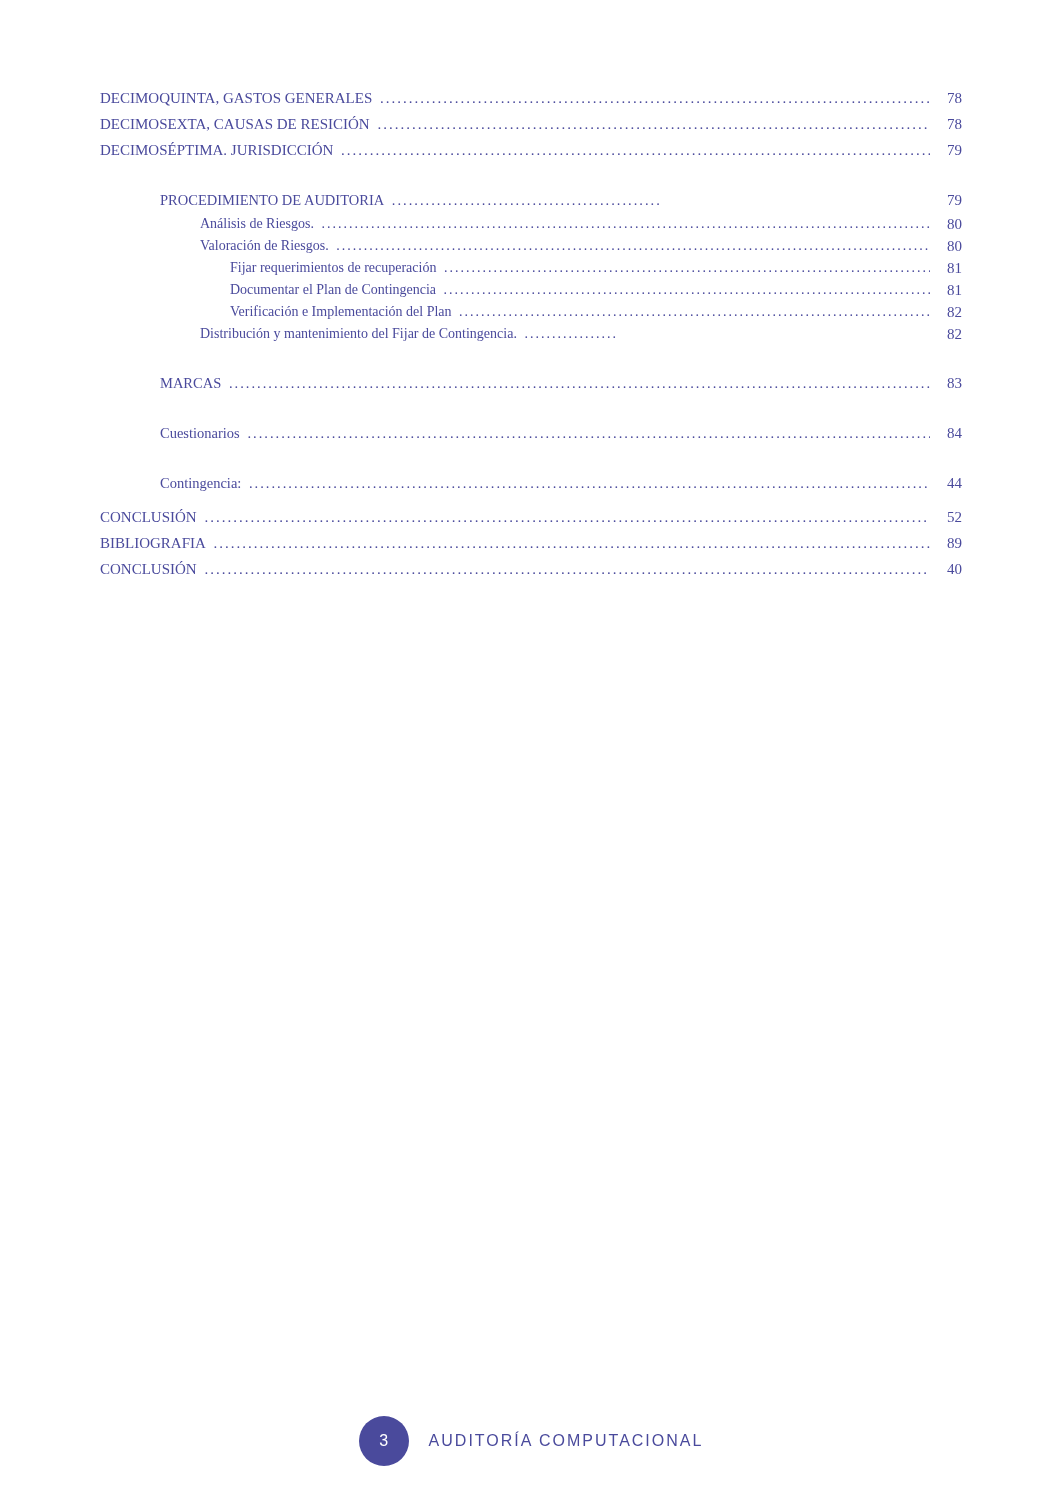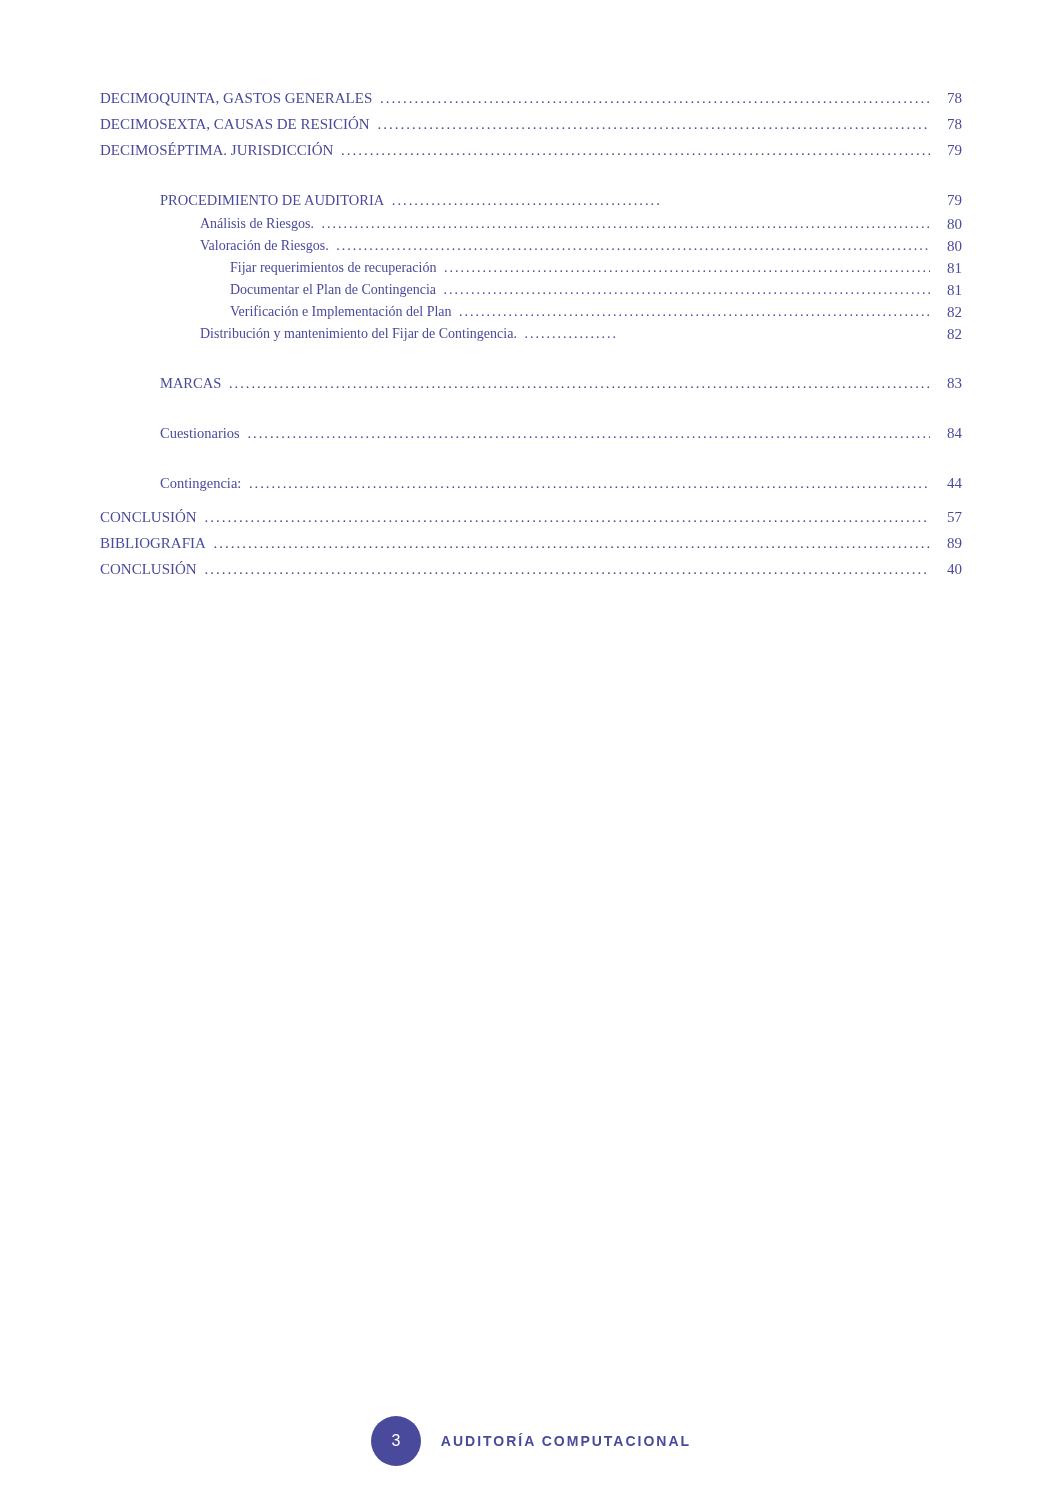--- a/index.html
+++ b/index.html
@@ -112,24 +112,24 @@
       display: flex;
       align-items: center;
       justify-content: center;
       color: white;
       font-size: 16px;
       font-family: Arial, sans-serif;
     }
 
     .footer-text {
       color: #4a4a9c;
-      font-size: 14px;
+      font-size: 16px;
       letter-spacing: 2px;
       font-family: Arial, sans-serif;
-      font-weight: bold;
+      font-weight: normal;
     }
 
     .dot-leader {
       color: #4a4a9c;
     }
   </style>
 </head>
 <body>
 
 <div class="page">
@@ -211,21 +211,21 @@
       <span class="entry-text dot-leader">Contingencia:</span>
       <span class="dots dot-leader">&nbsp;.................................................................................................................................................</span>
       <span class="page-num">44</span>
     </div>
 
     <div style="margin-top: 16px;"></div>
 
     <div class="toc-entry level-1">
       <span class="entry-text dot-leader">CONCLUSIÓN</span>
       <span class="dots dot-leader">&nbsp;......................................................................................................................................................................................</span>
-      <span class="page-num">57</span>
+      <span class="page-num">52</span>
     </div>
 
     <div style="margin-top: 8px;"></div>
 
     <div class="toc-entry level-1">
       <span class="entry-text dot-leader">BIBLIOGRAFIA</span>
       <span class="dots dot-leader">&nbsp;................................................................................................................................................................................</span>
       <span class="page-num">89</span>
     </div>
 

